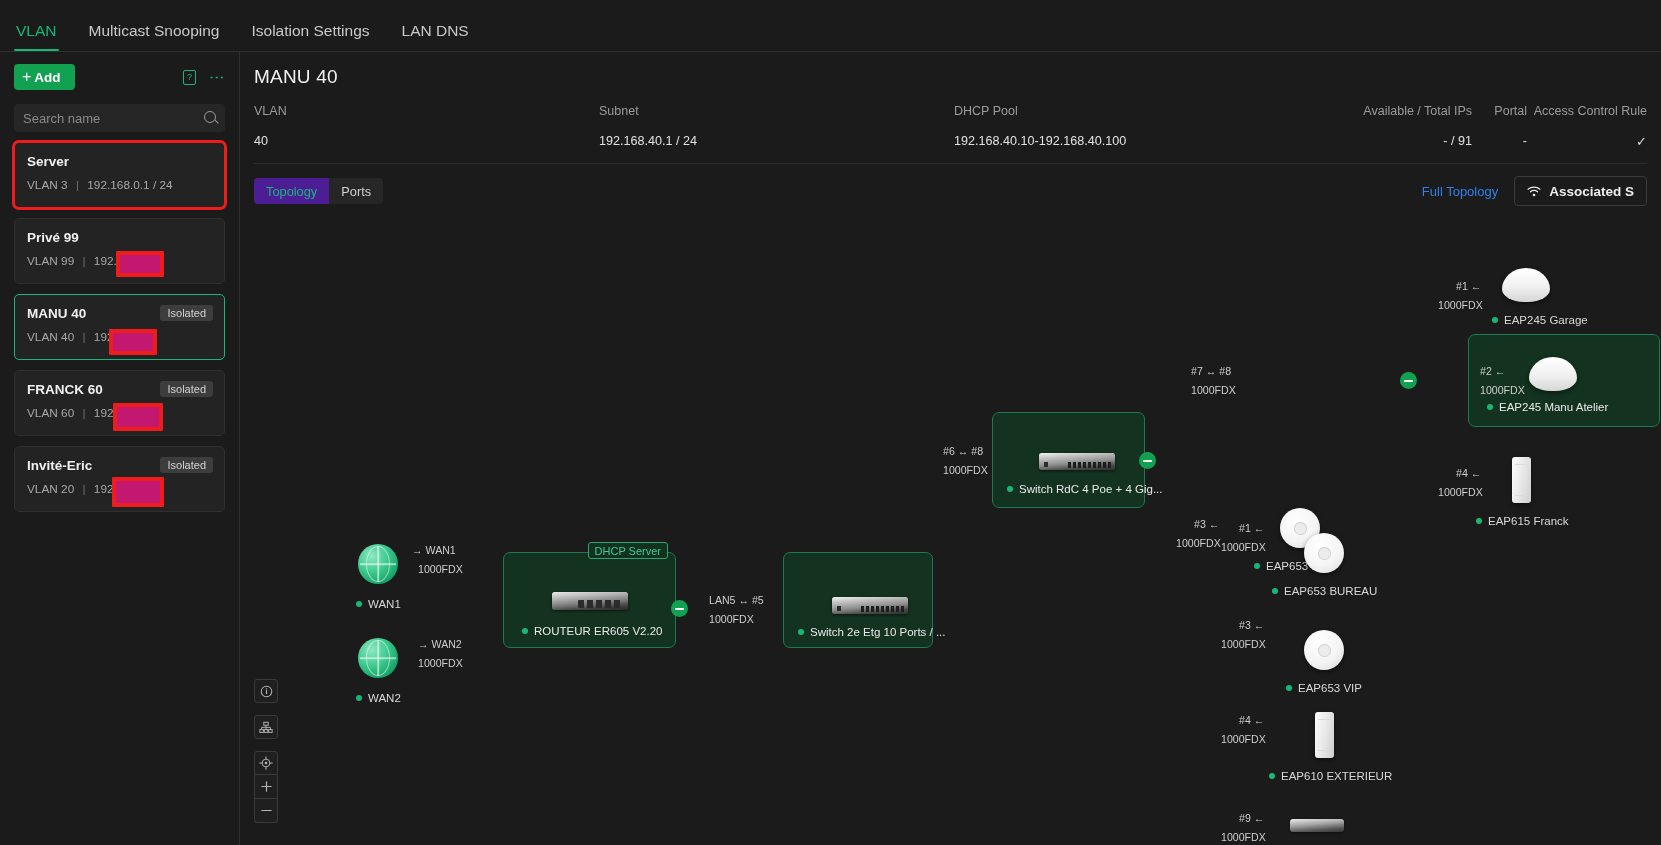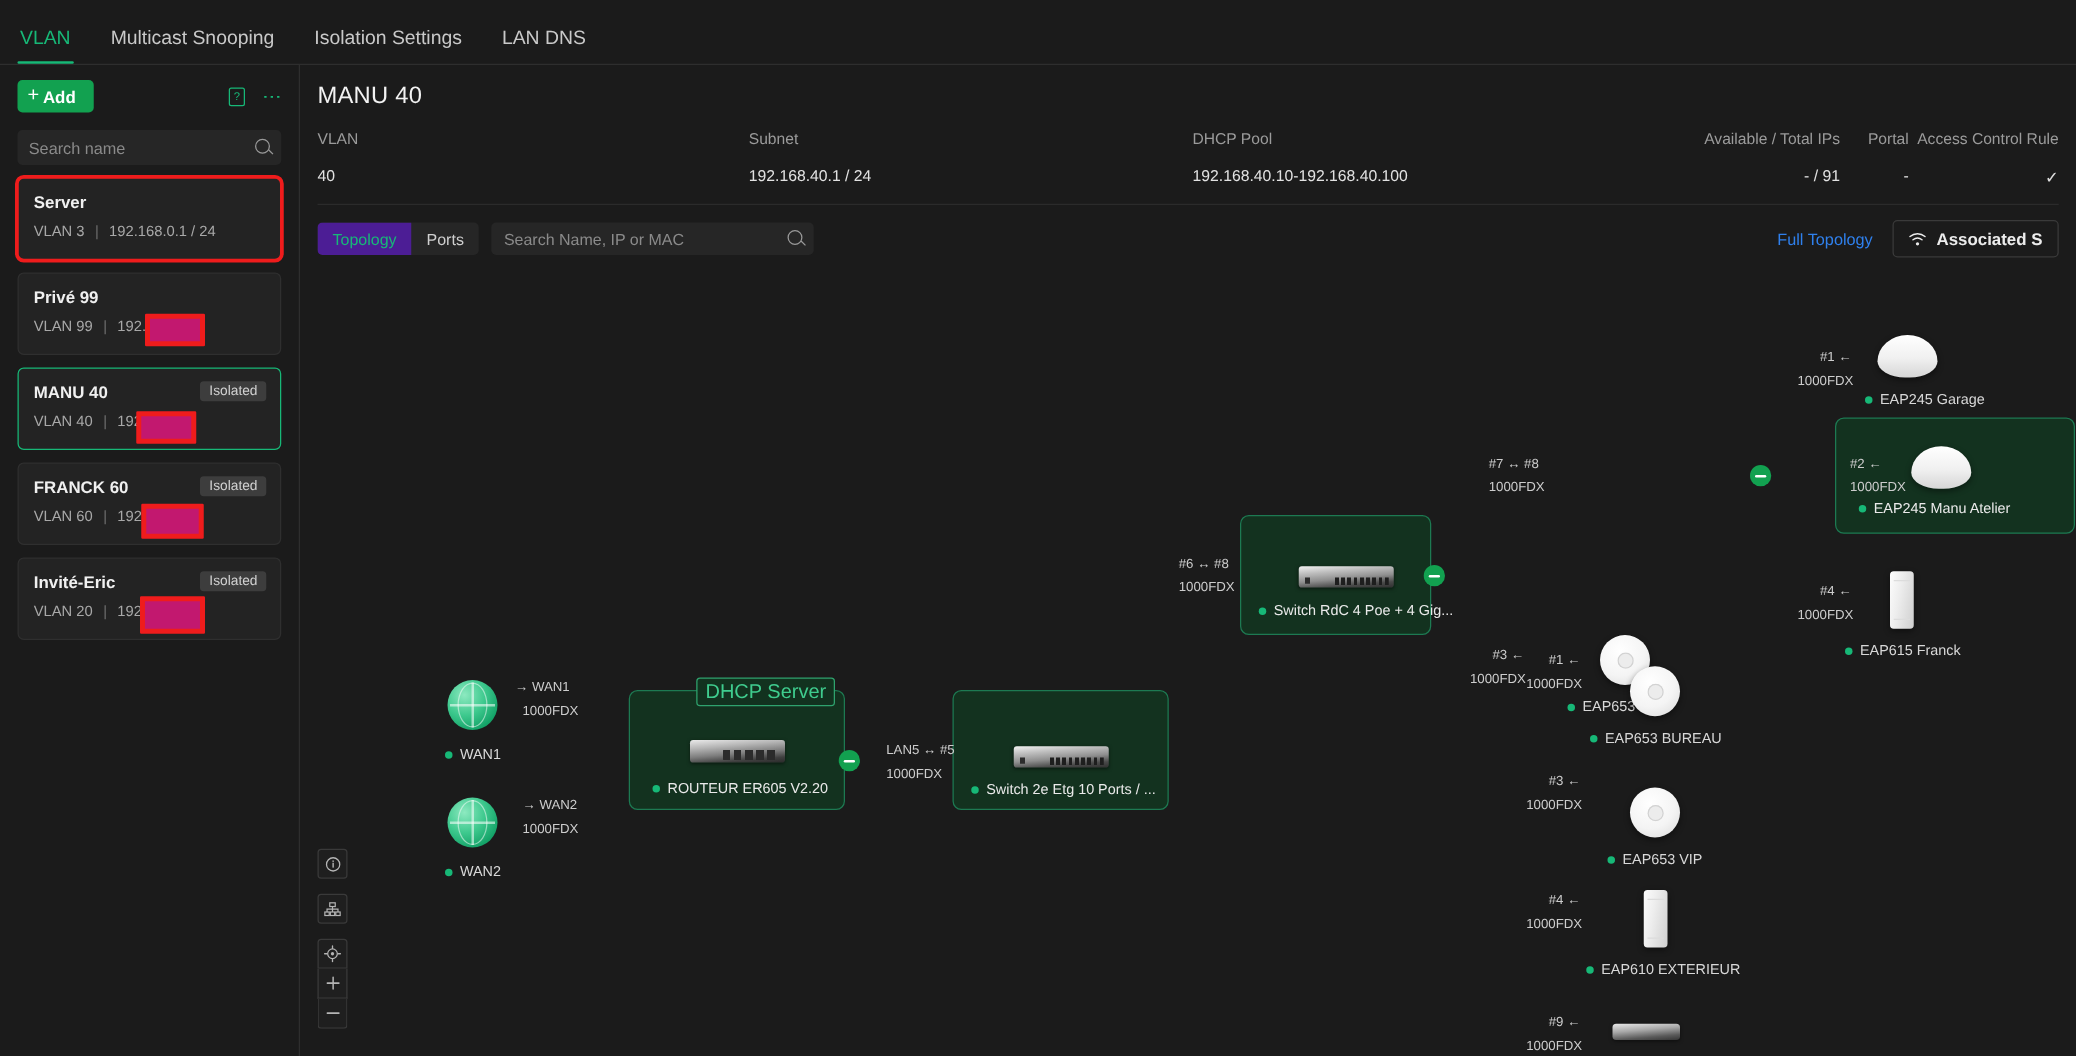--- a/index.html
+++ b/index.html
@@ -136,21 +136,21 @@
 
   .collapse {
     position: absolute; width: 17px; height: 17px; border-radius: 50%;
     background: #12a150; color: #fff; font-size: 12px; line-height: 15px;
     text-align: center; cursor: pointer; font-weight: 700;
   }
   .collapse:after { content:""; position:absolute; left:4px; right:4px; top:7.5px; height:2px; background:#fff; border-radius:1px;}
 
   .dhcp-tag {
     position: absolute; border: 1px solid #2fa36e; color: #3fcc8e; background: #12321f;
-    font-size: 16px; padding: 1.5px 6px; border-radius: 3px; white-space: nowrap;
+    font-size: 11px; padding: 1.5px 6px; border-radius: 3px; white-space: nowrap;
   }
 
   
   .globe {
     width: 40px; height: 40px; border-radius: 50%;
     background: radial-gradient(circle at 34% 30%, #8de9c0 0%, #3ec98e 42%, #15a469 75%, #0e8553 100%);
     position: relative;
   }
   .globe:before {
     content:""; position:absolute; left:50%; top:2px; bottom:2px; width:1.6px;
@@ -347,24 +347,20 @@
           </div>
         </div>
 
         <div class="subdiv"></div>
 
         <div class="toolbar">
           <div class="segmented">
             <div class="seg active">Topology</div>
             <div class="seg">Ports</div>
           </div>
-          <div class="tsearch-wrap">
-            <input class="tsearch" value="" placeholder="Search Name, IP or MAC" style="">
-            <span class="mag"></span>
-          </div>
           <div class="tools-right">
             <div class="link-blue">Full Topology</div>
             <div class="assoc-btn">
               <svg width="14" height="11" viewBox="0 0 14 11">
                 <path d="M1 3.2A9.5 9.5 0 0 1 13 3.2" fill="none" stroke="#ececec" stroke-width="1.2" stroke-linecap="round"></path>
                 <path d="M3.4 5.8A6 6 0 0 1 10.6 5.8" fill="none" stroke="#ececec" stroke-width="1.2" stroke-linecap="round"></path>
                 <circle cx="7" cy="9" r="1.3" fill="#ececec"></circle>
               </svg>
               <span>Associated S</span>
             </div>
@@ -432,21 +428,21 @@
           </div>
           <div class="nlabel" style="position:absolute;left:18px;top:72px;">
             <span class="dot"></span>
             <span>ROUTEUR ER605 V2.20</span>
           </div>
         </div>
         <div class="collapse" style="left:676px;top:398px;"></div>
 
         <div class="collapse" style="left:431px;top:398px;"></div>
 
-        <div class="gbox" style="left:522px;top:350px;width:173px;height:96px;">
+        <div class="gbox" style="left:543px;top:350px;width:150px;height:96px;">
           <div class="switchdev" style="position:absolute;left:48px;top:44px;">
             <span class="lamp"></span>
               <span class="ports"></span>
           </div>
           <div class="nlabel" style="position:absolute;left:14px;top:73px;">
             <span class="dot"></span>
             <span>Switch 2e Etg  10 Ports / ...</span>
           </div>
         </div>
         <div class="portlbl" style="left:469px;top:392px;">LAN5 ↔ #5</div>

